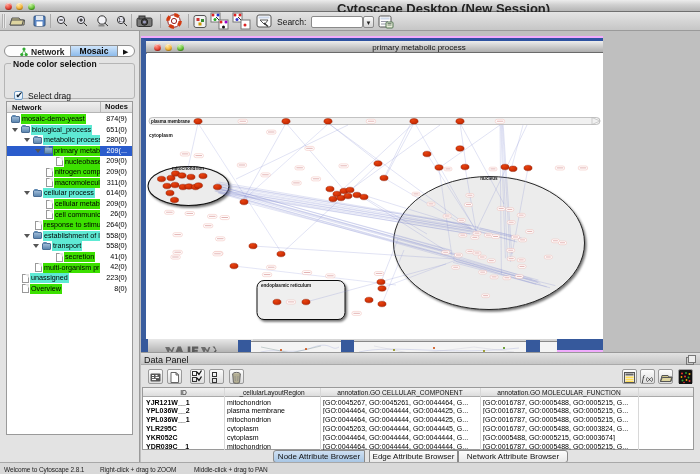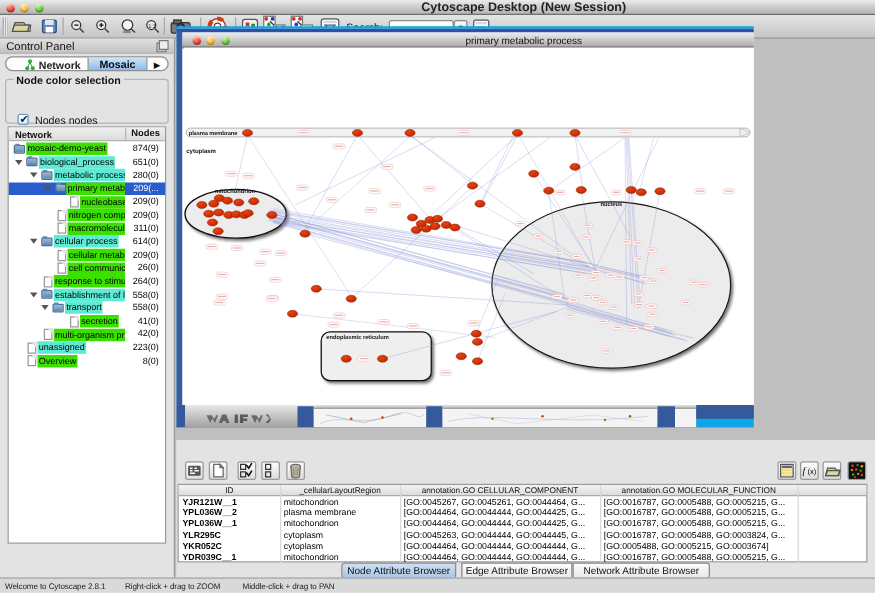--- a/index.html
+++ b/index.html
@@ -1,18 +1,18 @@
 <!DOCTYPE html>
 <html><head><meta charset="utf-8"><style>
 *{margin:0;padding:0;box-sizing:border-box}
 body{width:700px;height:474px;font-family:"Liberation Sans",sans-serif;background:#bfbfbf;overflow:hidden;position:relative}
 
 #titlebar{position:absolute;left:0;top:0;width:700px;height:12px;
  background:linear-gradient(#ececec,#cfcfcf 45%,#b5b5b5);border-bottom:1px solid #6f6f6f}
-#titlebar .t{position:absolute;left:337px;top:1px;font-size:10px;font-weight:bold;color:#222}
+#titlebar .t{position:absolute;left:337px;top:1px;font-size:13px;font-weight:bold;color:#222}
 .tl{position:absolute;top:2.5px;width:7px;height:7px;border-radius:50%;box-shadow:inset 0 1px 1px rgba(255,255,255,.7),inset 0 -1px 1px rgba(0,0,0,.25)}
 
 #toolbar{position:absolute;left:0;top:12px;width:700px;height:19px;
  background:linear-gradient(#e2e2e2,#cicic1);background:linear-gradient(#e4e4e4,#c6c6c6);border-bottom:1px solid #9a9a9a}
 .sep{position:absolute;top:2px;height:14px;width:1px;background:#aaa}
 #toolbar svg{position:absolute}
 #search-lbl{position:absolute;left:277px;top:5px;font-size:8.5px;color:#111}
 #search-box{position:absolute;left:311px;top:3.5px;width:52px;height:12px;background:#fff;border:1px solid #8a8a8a;border-radius:2px}
 #search-dd{position:absolute;left:363px;top:3.5px;width:11px;height:12px;background:linear-gradient(#fdfdfd,#d5d5d5);border:1px solid #8a8a8a;border-radius:2px;font-size:6px;text-align:center;line-height:12px;color:#222}
 
@@ -39,21 +39,21 @@
 .trow .hl{position:absolute;top:0.3px;height:10px;line-height:10px;padding:0 1px;overflow:hidden;white-space:nowrap}
 .trow .val{position:absolute;right:5px;top:0;line-height:10.6px;text-align:right}
 .grn{background:#3ce000}.red{background:#5eead4}
 .fold{position:absolute;top:1.5px;width:9px;height:7px;background:linear-gradient(#9db9d6,#5d87b0);border:1px solid #4a6d94;border-radius:1px}
 .fold:before{content:"";position:absolute;left:0;top:-2px;width:4px;height:2px;background:#5d87b0;border-radius:1px 1px 0 0}
 .file{position:absolute;top:0.8px;width:7px;height:9px;background:#fff;border:1px solid #999}
 .file:before{content:"";position:absolute;right:-1px;top:-1px;border:2px solid transparent;border-top:2px solid #e3e3e3;border-right:2px solid #e3e3e3}
 .dis{position:absolute;top:3px;width:0;height:0;border:3px solid transparent;border-top:4px solid #555}
 .selrow{background:#2a5ccc}
 
-#desktop{position:absolute;left:141px;top:21px;width:462px;height:321px;background:#0ea5e9;overflow:hidden}
+#desktop{position:absolute;left:141px;top:36px;width:462px;height:321px;background:#f0abfc;overflow:hidden}
 #vwin{position:absolute;left:0;top:2px;width:556px;height:307px;background:#fff;border:5px solid #3a5d9e;border-top:3px solid #2d52a0;box-shadow:inset 0 0 0 1px #7088b8}
 #vtitle{position:absolute;left:0;top:0;width:546px;height:12px;background:linear-gradient(#ededed,#cdcdcd 50%,#aeaeae);border-bottom:1px solid #6a6a6a}
 #vtitle .t{position:absolute;left:0;width:100%;text-align:center;top:2px;font-size:8px;color:#111}
 #vcanvas{position:absolute;left:0;top:13px;width:546px;height:286px;background:#fff;overflow:hidden}
 #grip{position:absolute;right:-4px;bottom:-4px;width:11px;height:11px;background:linear-gradient(135deg,#fff 40%,#bbb 42%,#fff 46%,#fff 58%,#bbb 60%,#fff 64%,#fff 76%,#bbb 78%,#fff 82%)}
 
 #strip{position:absolute;left:0;top:303px;width:416px;height:18px;background:linear-gradient(#d8d8d8,#9f9f9f);overflow:hidden}
 .bluebar{position:absolute;background:#36599c}
 .thumbw{position:absolute;background:#f4f4f4;border-top:1px solid #888}
 
@@ -170,42 +170,35 @@
       <rect x="1" y="3" width="12" height="11" rx="1.5" fill="#fdfdfd" stroke="#555"></rect>
       <rect x="2.5" y="4.5" width="9" height="2" fill="#cdd8ea"></rect>
       <line x1="3" y1="8.5" x2="10" y2="8.5" stroke="#99a"></line>
       <line x1="3" y1="11" x2="10" y2="11" stroke="#99a"></line>
       <rect x="8" y="9" width="7" height="6" rx="1" fill="#e8edd8" stroke="#575"></rect>
       <line x1="9.5" y1="10.5" x2="13.5" y2="10.5" stroke="#787"></line>
       <line x1="9.5" y1="12" x2="13.5" y2="12" stroke="#787"></line>
     </svg>
 </div>
 <div id="cpanel">
-  <div id="cphead">
-      <span>Control Panel</span>
-    <svg width="10" height="10" style="position:absolute;right:4px;top:1px">
-        <rect x="0.5" y="2.5" width="7" height="7" fill="none" stroke="#777"></rect>
-        <rect x="2.5" y="0.5" width="7" height="7" fill="#eee" stroke="#777"></rect>
-      </svg>
-  </div>
   <div id="tabs">
     <svg width="8" height="10" style="position:absolute;left:15px;top:1px">
         <circle cx="4" cy="2" r="1.6" fill="#3a3"></circle>
         <circle cx="1.8" cy="7.5" r="1.6" fill="#3a3"></circle>
         <circle cx="6.2" cy="7.5" r="1.6" fill="#3a3"></circle>
         <path d="M4 3 L2 7 M4 3 L6 7" stroke="#3a3" stroke-width="0.8"></path>
       </svg>
     <span id="tab-net">Network</span>
     <div id="tab-mosaic">Mosaic</div>
     <span id="tab-arrow">▶</span>
   </div>
   <div id="groupbox">
       <span class="lbl">Node color selection</span>
     <div id="chk"></div>
-      <span id="chklbl">Nodes nodes</span>
+      <span id="chklbl">Select drag</span>
   </div>
   <div id="tree">
     <div id="treehead">
         <span style="position:absolute;left:5px;top:0.5px">Network</span>
         <div class="c2">Nodes</div>
       </div>
 <div class="trow" style="top:12.0px">
         <div class="fold" style="left:4px"></div>
         <span class="hl grn" style="left:14px;max-width:79px">mosaic-demo-yeast</span>
         <span class="val" style="">874(9)</span>
@@ -637,20 +630,27 @@
           <circle cx="150" cy="6" r="1" fill="#480"></circle>
         </svg>
     </div>
     <div class="bluebar" style="left:385px;top:1px;width:14px;height:17px"></div>
     <div class="thumbw" style="left:399px;top:2px;width:17px;height:16px"></div>
 
   </div>
   <div class="bluebar" style="left:416px;top:303px;width:141px;height:11px"></div>
 </div>
 <div id="dpanel">
+  <div id="dphead">
+      <span>Data Panel</span>
+    <svg width="10" height="10" style="position:absolute;right:4px;top:2px">
+        <rect x="0.5" y="2.5" width="7" height="7" fill="none" stroke="#777"></rect>
+        <rect x="2.5" y="0.5" width="7" height="7" fill="#eee" stroke="#777"></rect>
+      </svg>
+  </div>
   <div id="dtools">
     <div class="ibtn" style="left:7px"><svg width="13" height="13">
           <rect x="1.5" y="2.5" width="10" height="8" rx="1" fill="#555"></rect>
           <g stroke="#fff" stroke-width="1.2">
             <line x1="3" y1="4.5" x2="5" y2="4.5"></line>
             <line x1="6.5" y1="4.5" x2="8.5" y2="4.5"></line>
             <line x1="3" y1="6.5" x2="5" y2="6.5"></line>
             <line x1="6.5" y1="6.5" x2="10" y2="6.5"></line>
             <line x1="3" y1="8.5" x2="7" y2="8.5"></line>
           </g>

